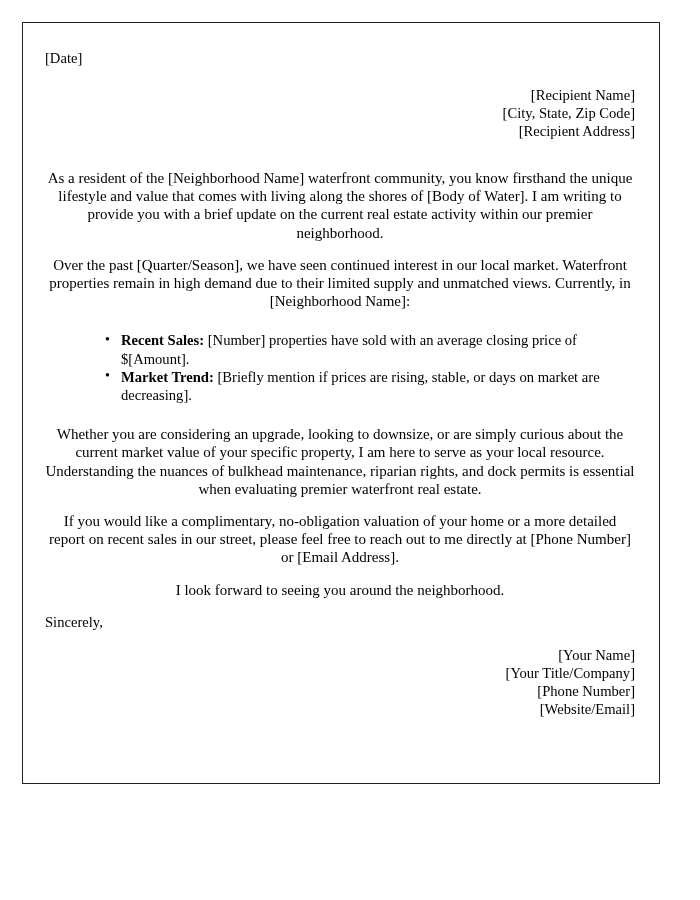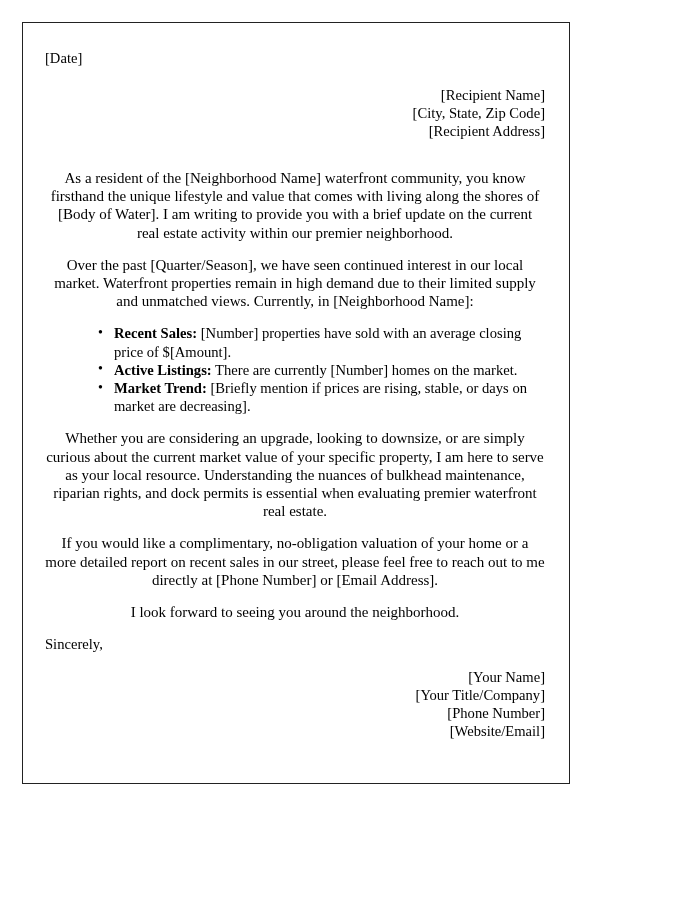--- a/index.html
+++ b/index.html
@@ -11,21 +11,21 @@
     width: 700px;
     height: 900px;
     font-family: "Liberation Serif", "DejaVu Serif", serif;
     color: #000000;
     -webkit-font-smoothing: antialiased;
   }
   #page {
     position: absolute;
     left: 22px;
     top: 22px;
-    width: 548px;
+    width: 638px;
     height: 762px;
     border: 1px solid #222222;
     box-sizing: border-box;
     background: #ffffff;
     overflow: hidden;
   }
   #letter {
     padding: 26px 24px 0 22px;
     box-sizing: border-box;
   }
@@ -39,21 +39,21 @@
     line-height: 18.2px;
     text-align: center;
     margin: 0;
     max-width: 592px;
   }
   .gap-lg { height: 19px; }
   .gap-md { height: 15px; }
   .gap-sm { height: 14px; }
 
   ul.bullets {
-    margin: 0;
+    margin: 7px;
     padding: 0 0 0 53px;
     list-style: none;
     max-width: 600px;
   }
   ul.bullets li {
     position: relative;
     font-size: 14.6px;
     line-height: 18.2px;
     padding-left: 16px;
     margin: 0 0 0 0;
@@ -92,21 +92,20 @@
     <p class="para">As a resident of the [Neighborhood Name] waterfront community, you know firsthand the unique lifestyle and value that comes with living along the shores of [Body of Water]. I am writing to provide you with a brief update on the current real estate activity within our premier neighborhood.</p>
 
     <div class="gap-sm"></div>
 
     <p class="para">Over the past [Quarter/Season], we have seen continued interest in our local market. Waterfront properties remain in high demand due to their limited supply and unmatched views. Currently, in [Neighborhood Name]:</p>
 
     <div class="gap-sm"></div>
 
     <ul class="bullets">
       <li><span class="b">Recent Sales:</span><span> [Number] properties have sold with an average closing price of $[Amount].</span></li>
-      <li><span class="b">Active Listings:</span><span> There are currently [Number] homes on the market.</span></li>
       <li><span class="b">Market Trend:</span><span> [Briefly mention if prices are rising, stable, or days on market are decreasing].</span></li>
     </ul>
 
     <div class="gap-sm"></div>
 
     <p class="para">Whether you are considering an upgrade, looking to downsize, or are simply curious about the current market value of your specific property, I am here to serve as your local resource. Understanding the nuances of bulkhead maintenance, riparian rights, and dock permits is essential when evaluating premier waterfront real estate.</p>
 
     <div class="gap-sm"></div>
 
     <p class="para">If you would like a complimentary, no-obligation valuation of your home or a more detailed report on recent sales in our street, please feel free to reach out to me directly at [Phone Number] or [Email Address].</p>

